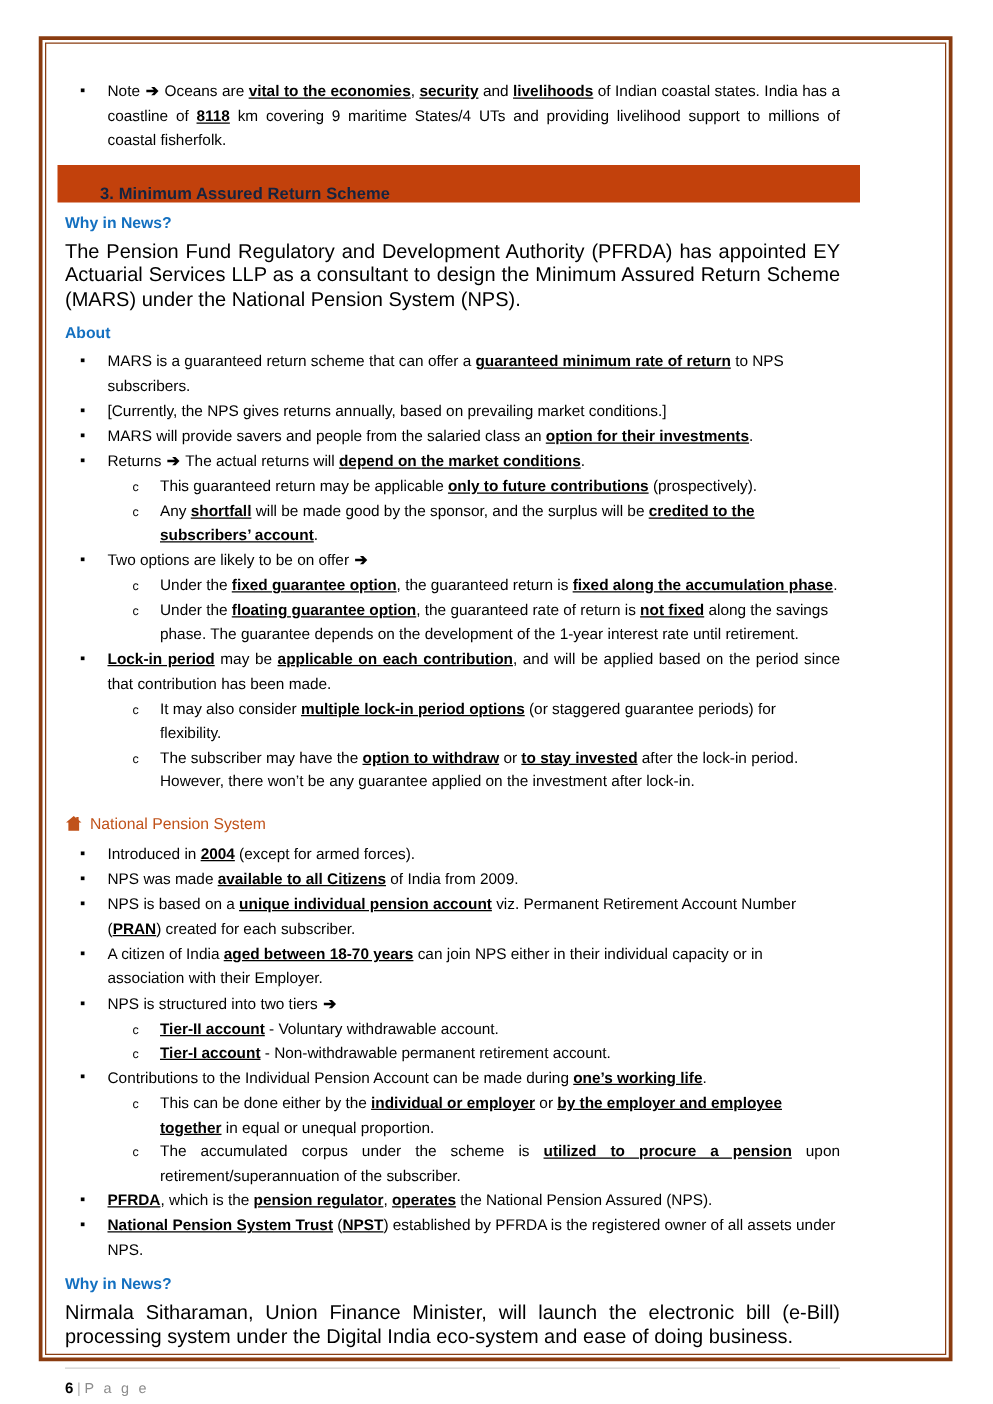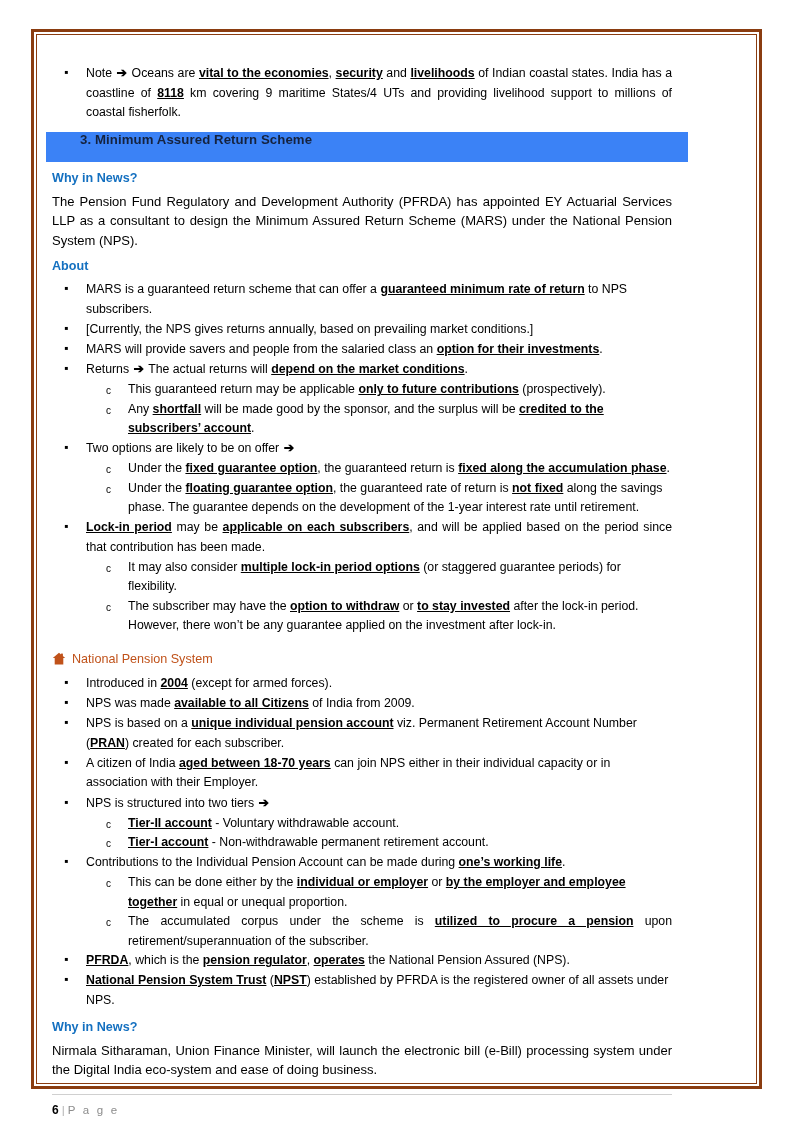--- a/index.html
+++ b/index.html
@@ -43,37 +43,37 @@
     left: 38px;
     top: 36px;
     width: 650px;
     height: 1046px;
     box-sizing: border-box;
     padding: 28px 0 0 0;
   }
 
   
   .para {
-    font-size: 13px;
+    font-size: 16px;
     line-height: 19.5px;
     color: #000000;
     margin: 0;
     padding: 0 16px 0 14px;
     text-align: left;
   }
   .para.justify { text-align: justify; }
   u.ul { text-decoration: underline; font-weight: bold; }
 
   
   .section-band {
-    background: #3b82f6;
+    background: #c2410c;
     height: 30px;
     margin: 9px 0 6px 8px;
     display: flex;
-    align-items: flex-start;
+    align-items: flex-end;
   }
   .section-band .band-title {
     font-size: 13.2px;
     font-weight: bold;
     color: #15233f;
     padding-left: 34px;
     letter-spacing: 0.1px;
   }
 
   
@@ -221,21 +221,21 @@
   <ul class="lvl1">
     <li><span class="bt"></span><span>Two options are likely to be on offer </span><span class="arrow">➔</span></li>
   </ul>
 
   <ul class="lvl2">
     <li><span class="bt2"></span><span>Under the </span><u class="ul">fixed guarantee option</u><span>, the guaranteed return is </span><u class="ul">fixed along the accumulation phase</u><span>.</span></li>
     <li><span class="bt2"></span><span>Under the </span><u class="ul">floating guarantee option</u><span>, the guaranteed rate of return is </span><u class="ul">not fixed</u><span> along the savings phase. The guarantee depends on the development of the 1-year interest rate until retirement.</span></li>
   </ul>
 
   <ul class="lvl1">
-    <li class="just"><span class="bt"></span><u class="ul">Lock-in period</u><span> may be </span><u class="ul">applicable on each subscribers</u><span>, and will be applied based on the period since that contribution has been made.</span></li>
+    <li class="just"><span class="bt"></span><u class="ul">Lock-in period</u><span> may be </span><u class="ul">applicable on each contribution</u><span>, and will be applied based on the period since that contribution has been made.</span></li>
   </ul>
 
   <ul class="lvl2">
     <li><span class="bt2"></span><span>It may also consider </span><u class="ul">multiple lock-in period options</u><span> (or staggered guarantee periods) for flexibility.</span></li>
     <li><span class="bt2"></span><span>The subscriber may have the </span><u class="ul">option to withdraw</u><span> or </span><u class="ul">to stay invested</u><span> after the lock-in period. However, there won’t be any guarantee applied on the investment after lock-in.</span></li>
   </ul>
 
   <div class="subhead-orange">
     <span class="home-glyph">
       <svg width="14" height="14" viewBox="0 0 14 14" xmlns="http://www.w3.org/2000/svg">

